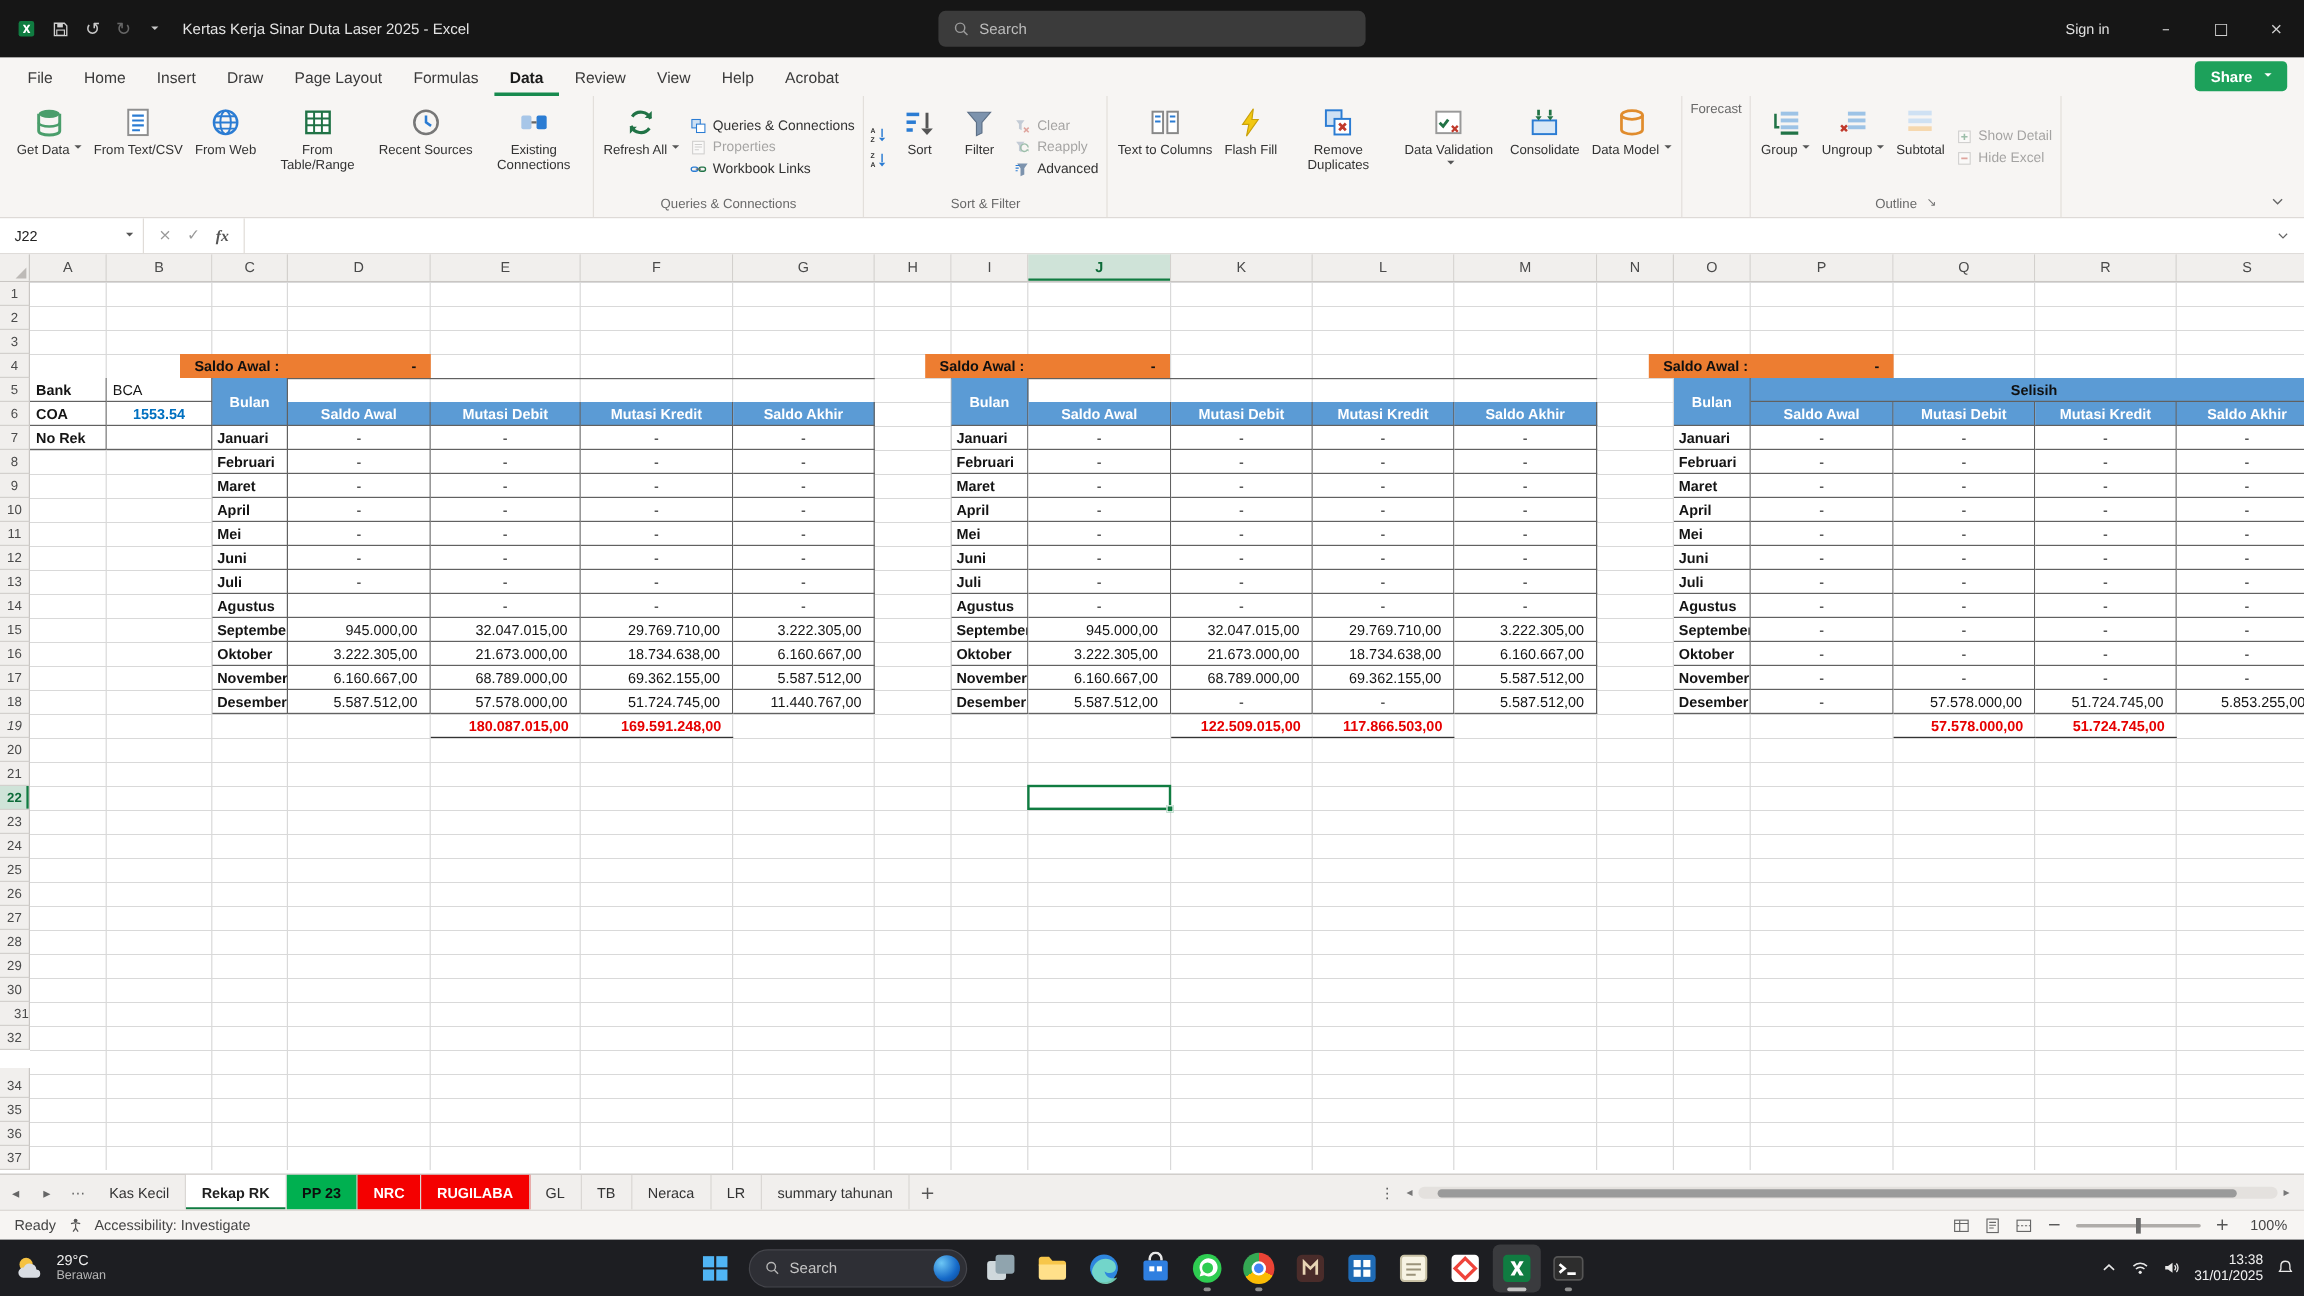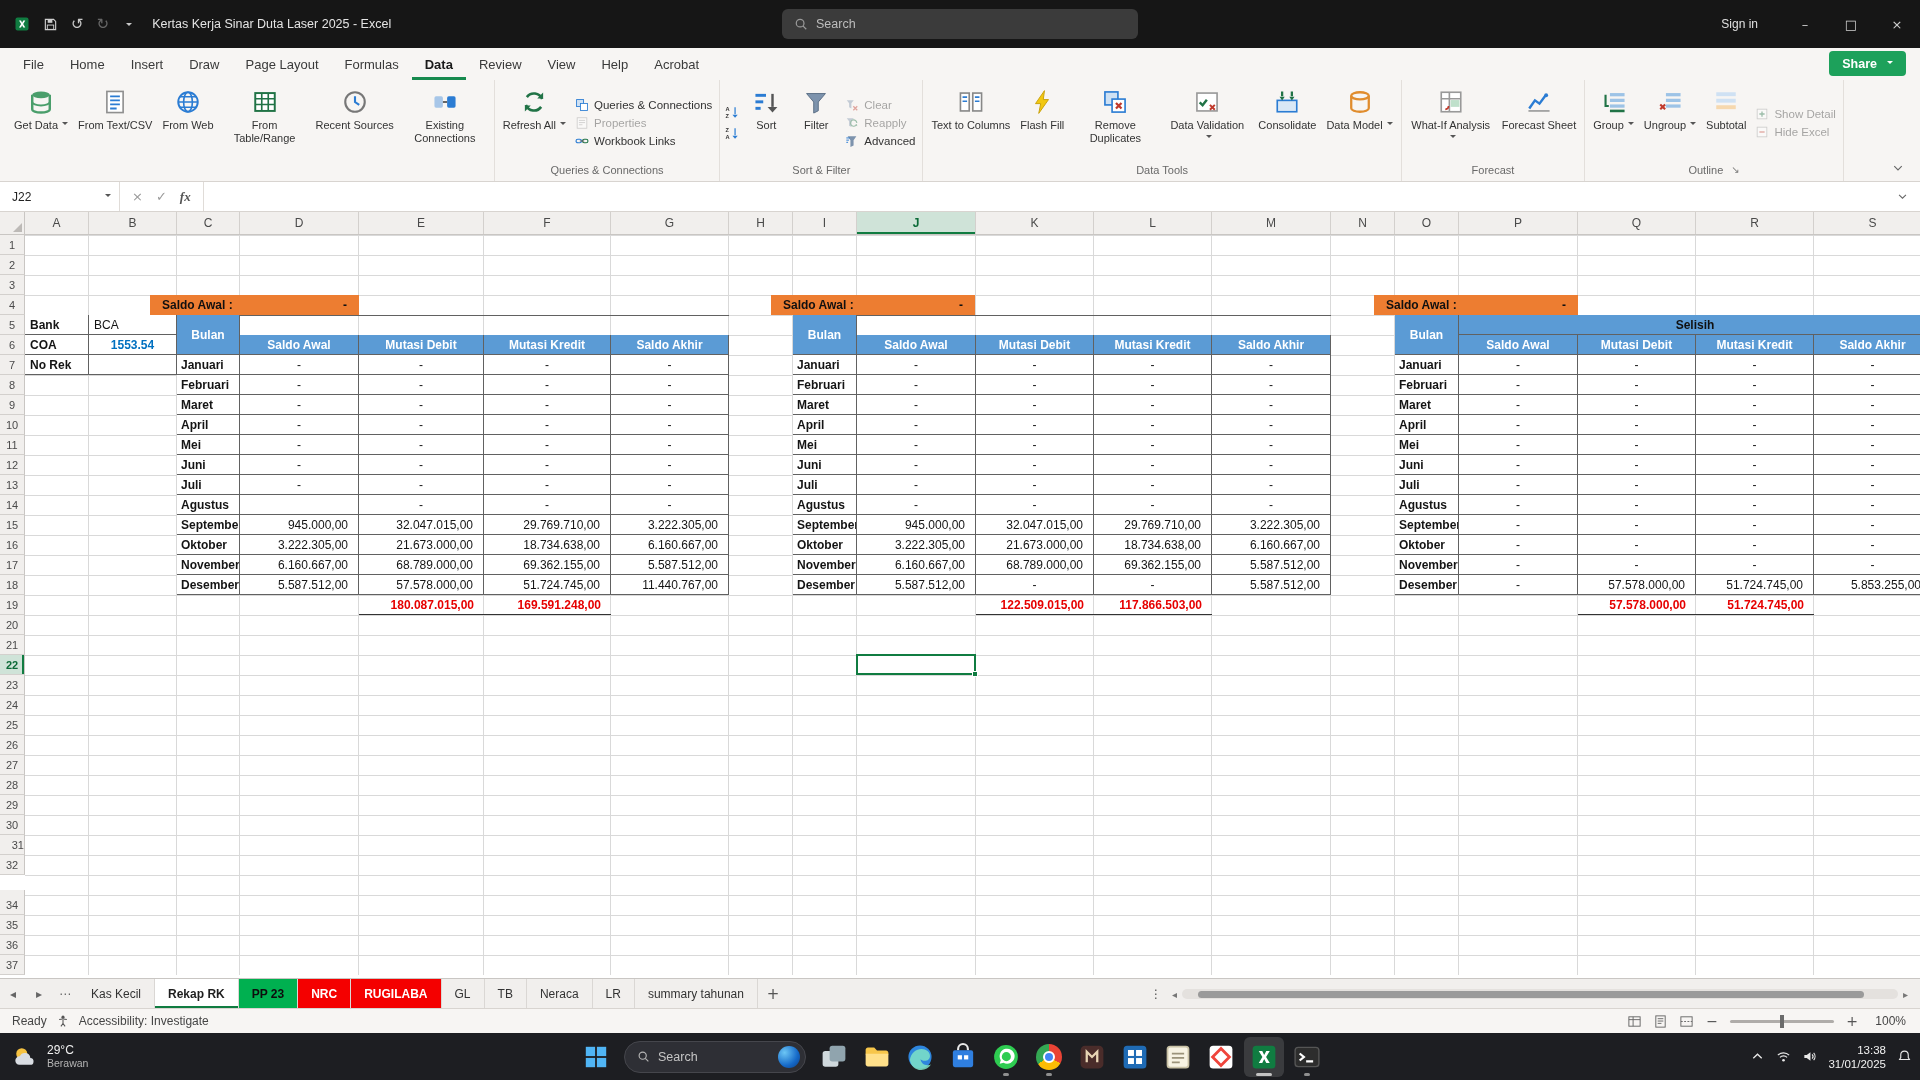--- a/index.html
+++ b/index.html
@@ -408,48 +408,22 @@
           <div class="rbig">
             <div class="rico">
               <svg width="26" height="26" viewBox="0 0 16 16">
                 <ellipse cx="8" cy="4.2" rx="5.4" ry="2.2" fill="none" stroke="#e08c2d" stroke-width="1.4"></ellipse>
                 <path d="M2.6 4.2v7.6c0 1.2 2.4 2.2 5.4 2.2s5.4-1 5.4-2.2V4.2" fill="none" stroke="#e08c2d" stroke-width="1.4"></path>
               </svg>
             </div>
             <div class="rlbl">Data Model<span class="crt"></span></div>
           </div>
         </div>
-        <div class="rglabel">
-          <span>Data Tools</span>
-        </div>
       </div>
       <div class="rgroup">
-        <div class="rbtns">
-          <div class="rbig">
-            <div class="rico">
-              <svg width="26" height="26" viewBox="0 0 16 16">
-                <rect x="2" y="2" width="12" height="12" fill="#fff" stroke="#999"></rect>
-                <path d="M2 6h12M7 2v12" stroke="#999"></path>
-                <rect x="7.8" y="6.8" width="5.4" height="4.2" fill="#bfe0cb"></rect>
-                <path d="M4.5 12.5c1.5 0 2-1 2-2" stroke="#c0392b" fill="none"></path>
-              </svg>
-            </div>
-            <div class="rlbl">What-If Analysis<span class="crt"></span></div>
-          </div>
-          <div class="rbig">
-            <div class="rico">
-              <svg width="26" height="26" viewBox="0 0 16 16">
-                <path d="M1.5 13.5h13" stroke="#999"></path>
-                <path d="M2 12 5.5 7l2.8 2L12 4" fill="none" stroke="#2b7cd3" stroke-width="1.5"></path>
-                <circle cx="12.4" cy="3.8" r="1.2" fill="#2b7cd3"></circle>
-              </svg>
-            </div>
-            <div class="rlbl">Forecast Sheet</div>
-          </div>
-        </div>
         <div class="rglabel">
           <span>Forecast</span>
         </div>
       </div>
       <div class="rgroup">
         <div class="rbtns">
           <div class="rbig">
             <div class="rico">
               <svg width="26" height="26" viewBox="0 0 16 16">
                 <rect x="5.5" y="2.5" width="9" height="2" fill="#9dc3e6"></rect>
@@ -585,21 +559,21 @@
     <div class="rhcell" style="top: 160px;">9</div>
     <div class="rhcell" style="top: 180px;">10</div>
     <div class="rhcell" style="top: 200px;">11</div>
     <div class="rhcell" style="top: 220px;">12</div>
     <div class="rhcell" style="top: 240px;">13</div>
     <div class="rhcell" style="top: 260px;">14</div>
     <div class="rhcell" style="top: 280px;">15</div>
     <div class="rhcell" style="top: 300px;">16</div>
     <div class="rhcell" style="top: 320px;">17</div>
     <div class="rhcell" style="top: 340px;">18</div>
-    <div class="rhcell" style="top: 360px;">19</div>
+    <div class="rhcell" style="top: 360px; font-style: italic;">19</div>
     <div class="rhcell" style="top: 380px;">20</div>
     <div class="rhcell" style="top: 400px;">21</div>
     <div class="rhcell rsel" style="top: 420px;">22</div>
     <div class="rhcell" style="top: 440px;">23</div>
     <div class="rhcell" style="top: 460px;">24</div>
     <div class="rhcell" style="top: 480px;">25</div>
     <div class="rhcell" style="top: 500px;">26</div>
     <div class="rhcell" style="top: 520px;">27</div>
     <div class="rhcell" style="top: 540px;">28</div>
     <div class="rhcell" style="top: 560px;">29</div>

